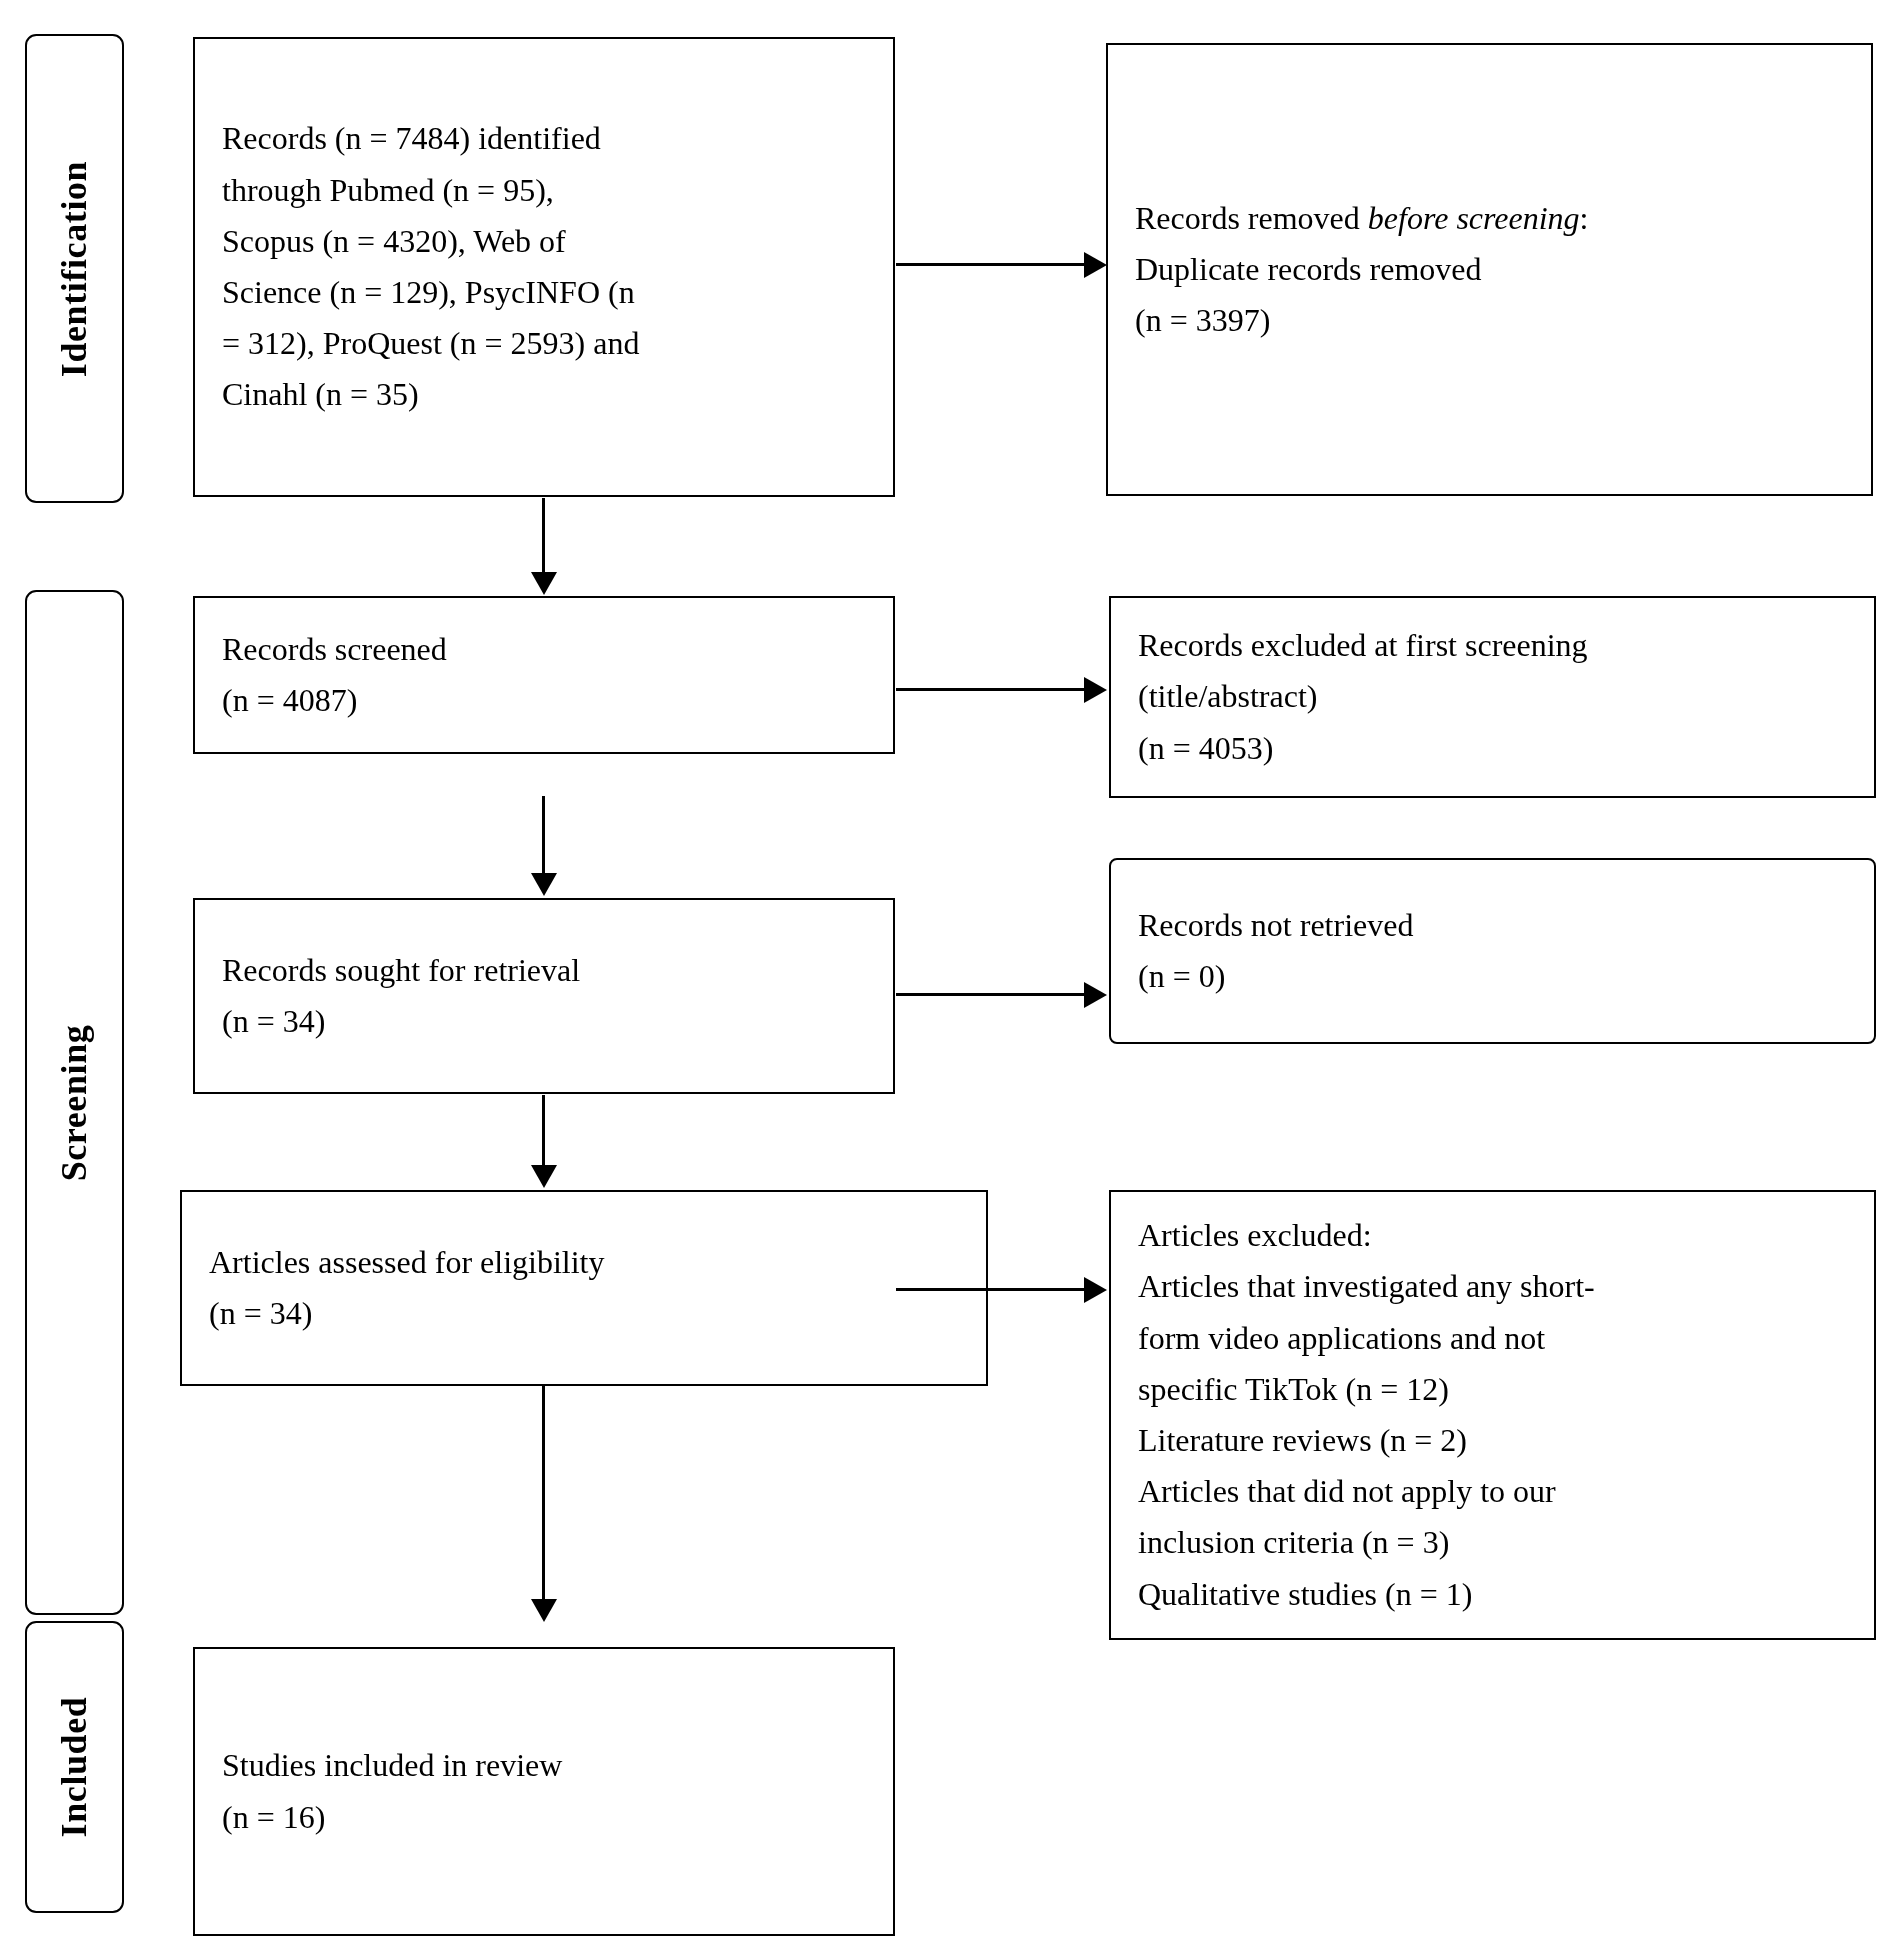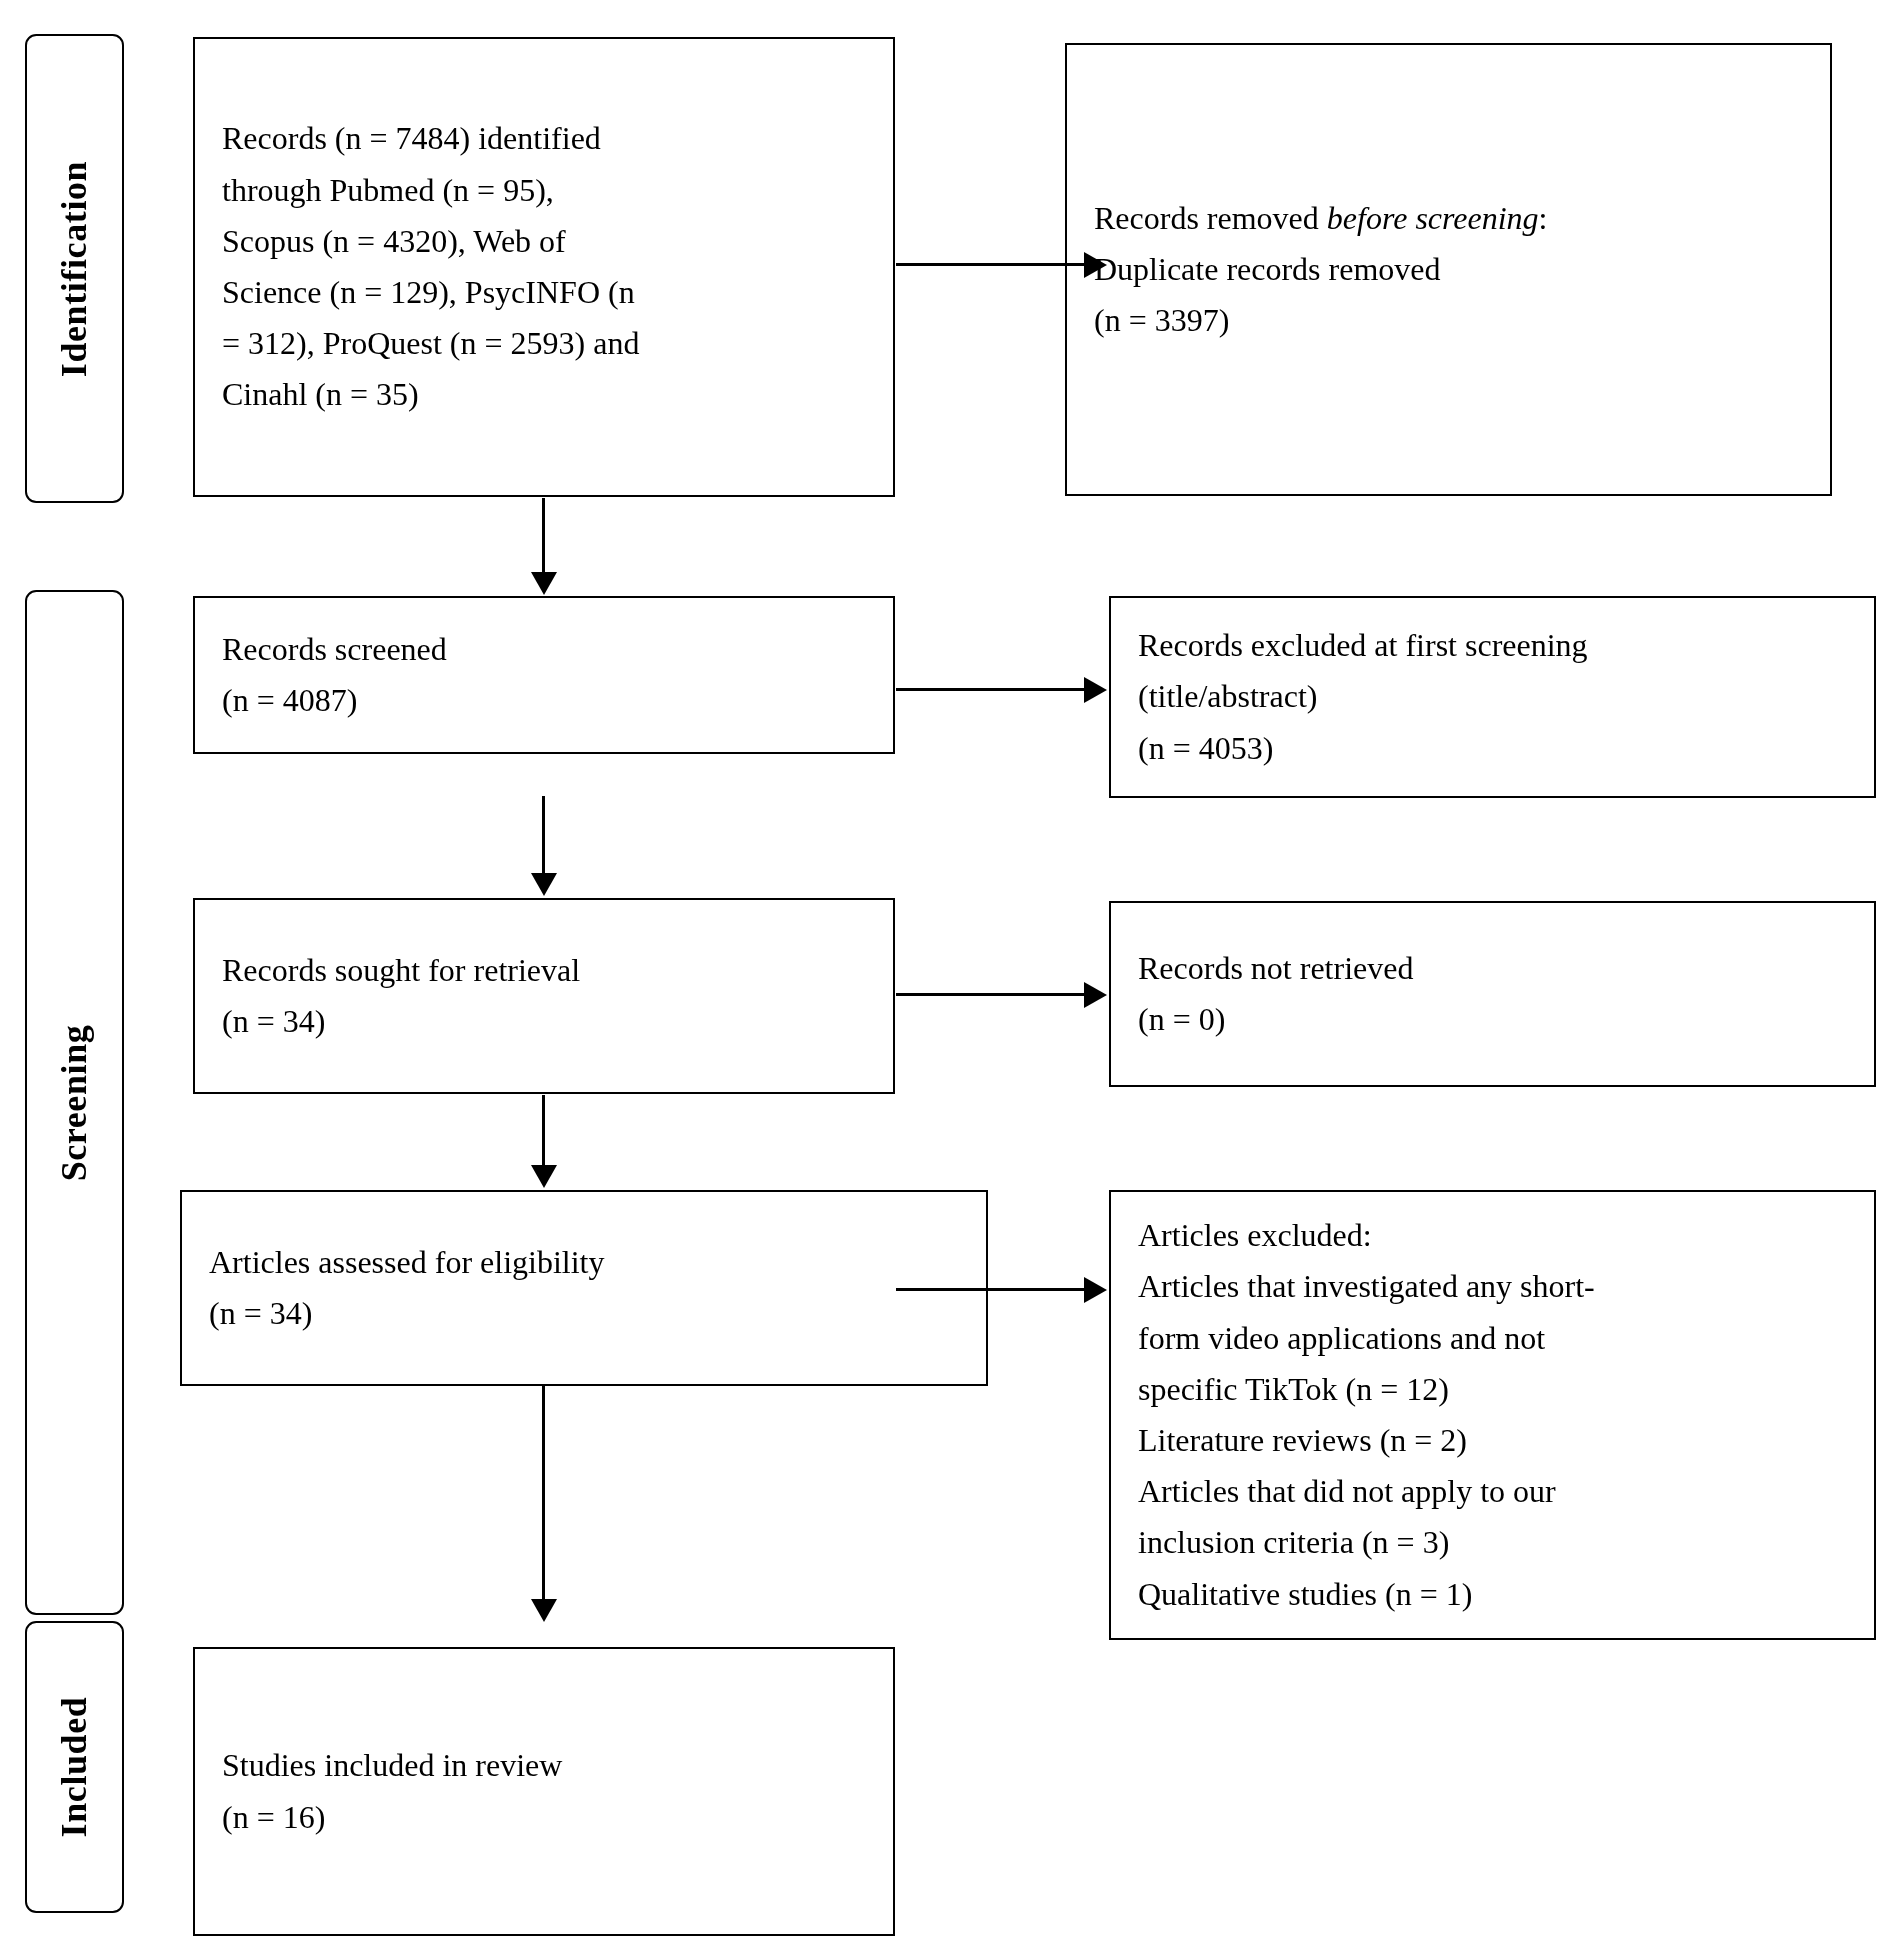--- a/index.html
+++ b/index.html
@@ -55,23 +55,23 @@
   #stage-included       { left: 25px;  top: 1621px; width: 99px; height: 292px; }
 
   
   #box-identified  { left: 193px; top: 37px;   width: 702px; height: 460px; }
   #box-screened    { left: 193px; top: 596px;  width: 702px; height: 158px; }
   #box-retrieval   { left: 193px; top: 898px; width: 702px; height: 196px; }
   #box-eligibility { left: 180px; top: 1190px; width: 808px; height: 196px; }
   #box-included    { left: 193px; top: 1624px; width: 702px; height: 289px; margin-top: 23px; }
 
   
-  #box-removed            { left: 1065px; top: 43px;   width: 767px; height: 453px; }
+  #box-removed            { left: 1106px; top: 43px;   width: 767px; height: 453px; }
   #box-excluded-screening { left: 1109px; top: 596px;  width: 767px; height: 202px; }
-  #box-not-retrieved      { left: 1109px; top: 901px; width: 767px; height: 186px; }
+  #box-not-retrieved      { left: 1109px; top: 858px; width: 767px; height: 186px; border-radius: 8px; }
   #box-excluded-articles  { left: 1109px; top: 1190px; width: 767px; height: 450px; padding: 13.7px 27px; }
 
   
   .arrow-v {
     position: absolute;
     width: 3.1px;
     background: #000000;
     left: 542px;
   }
   .arrow-v::after {

